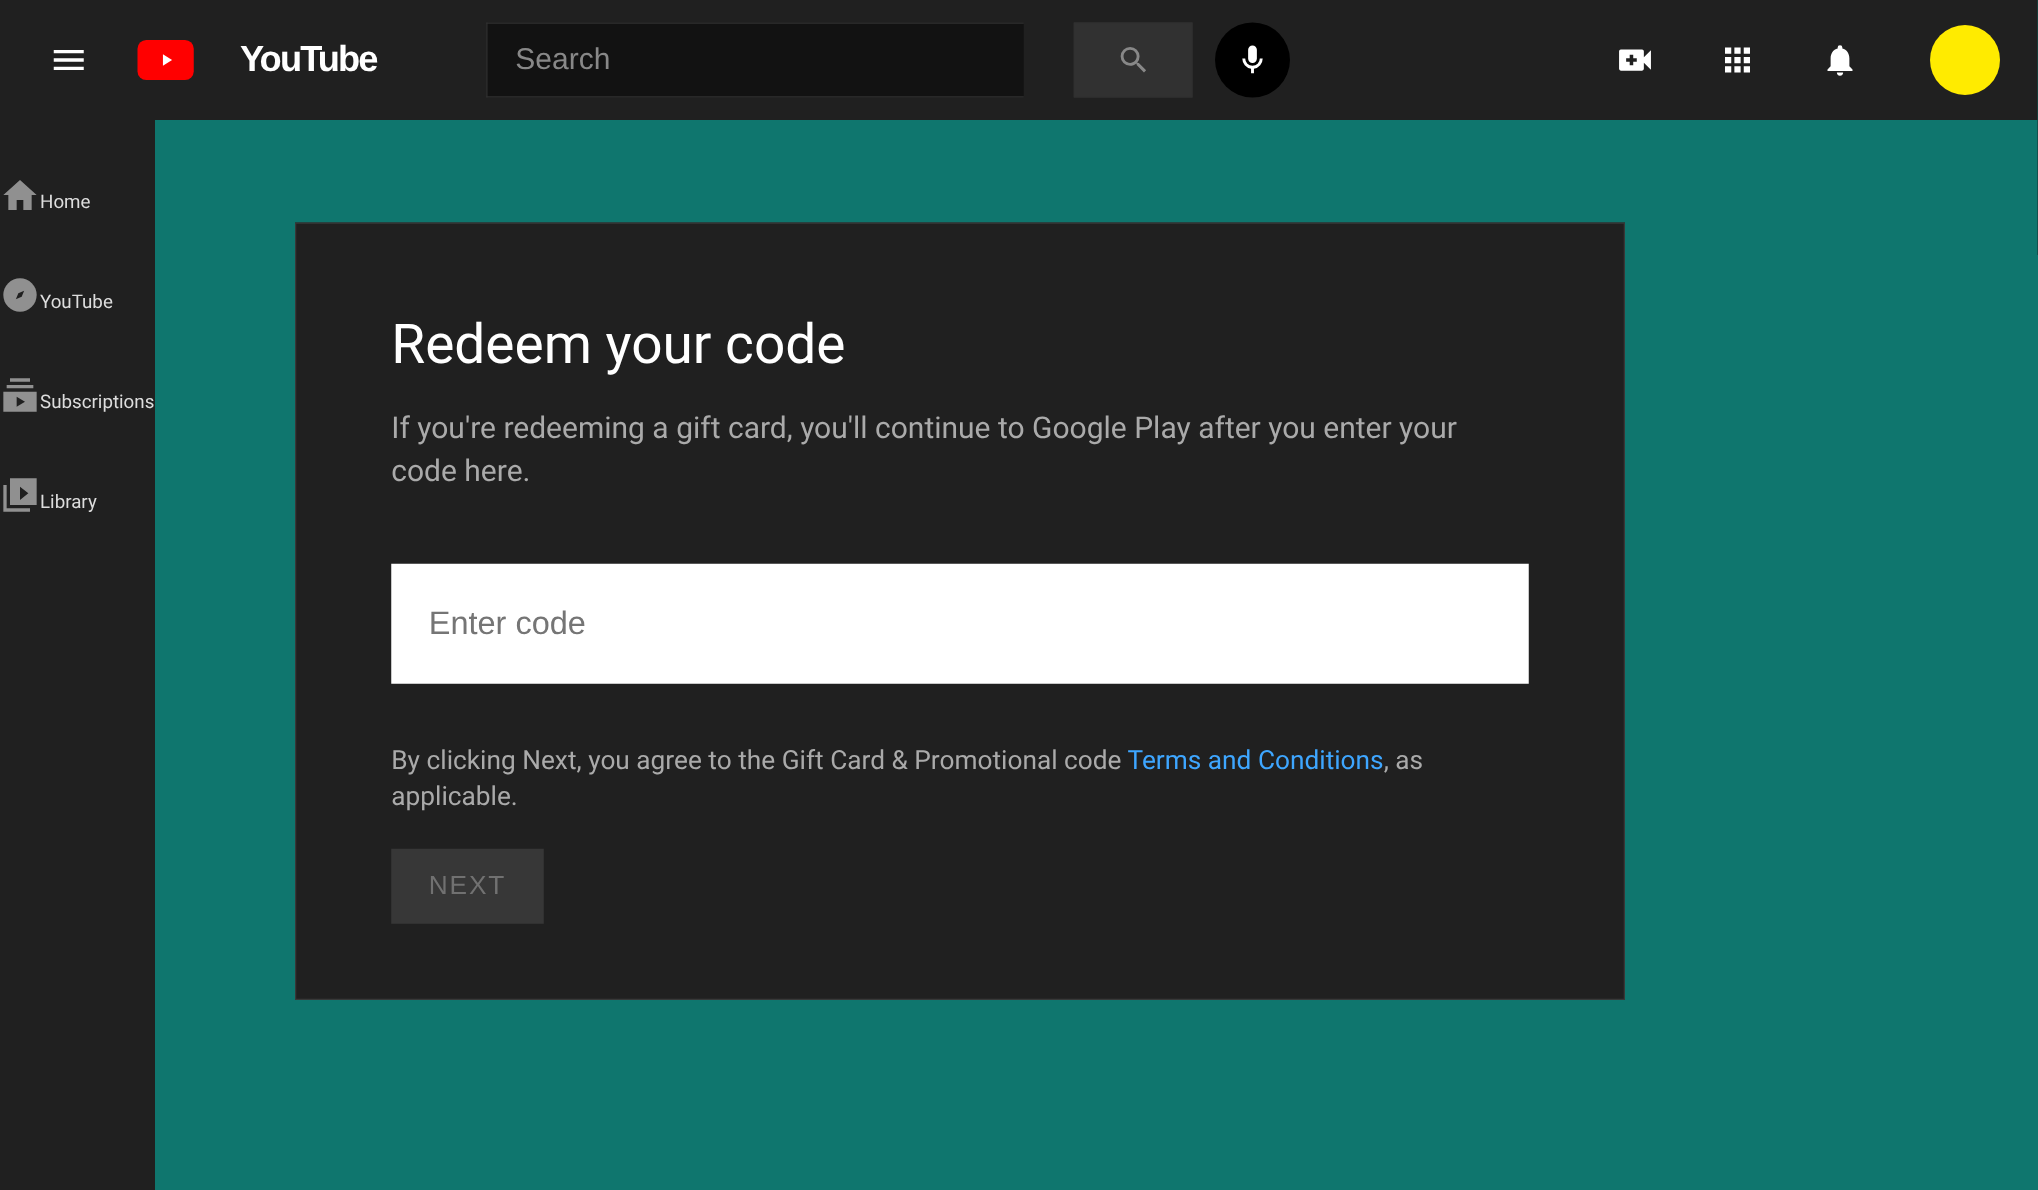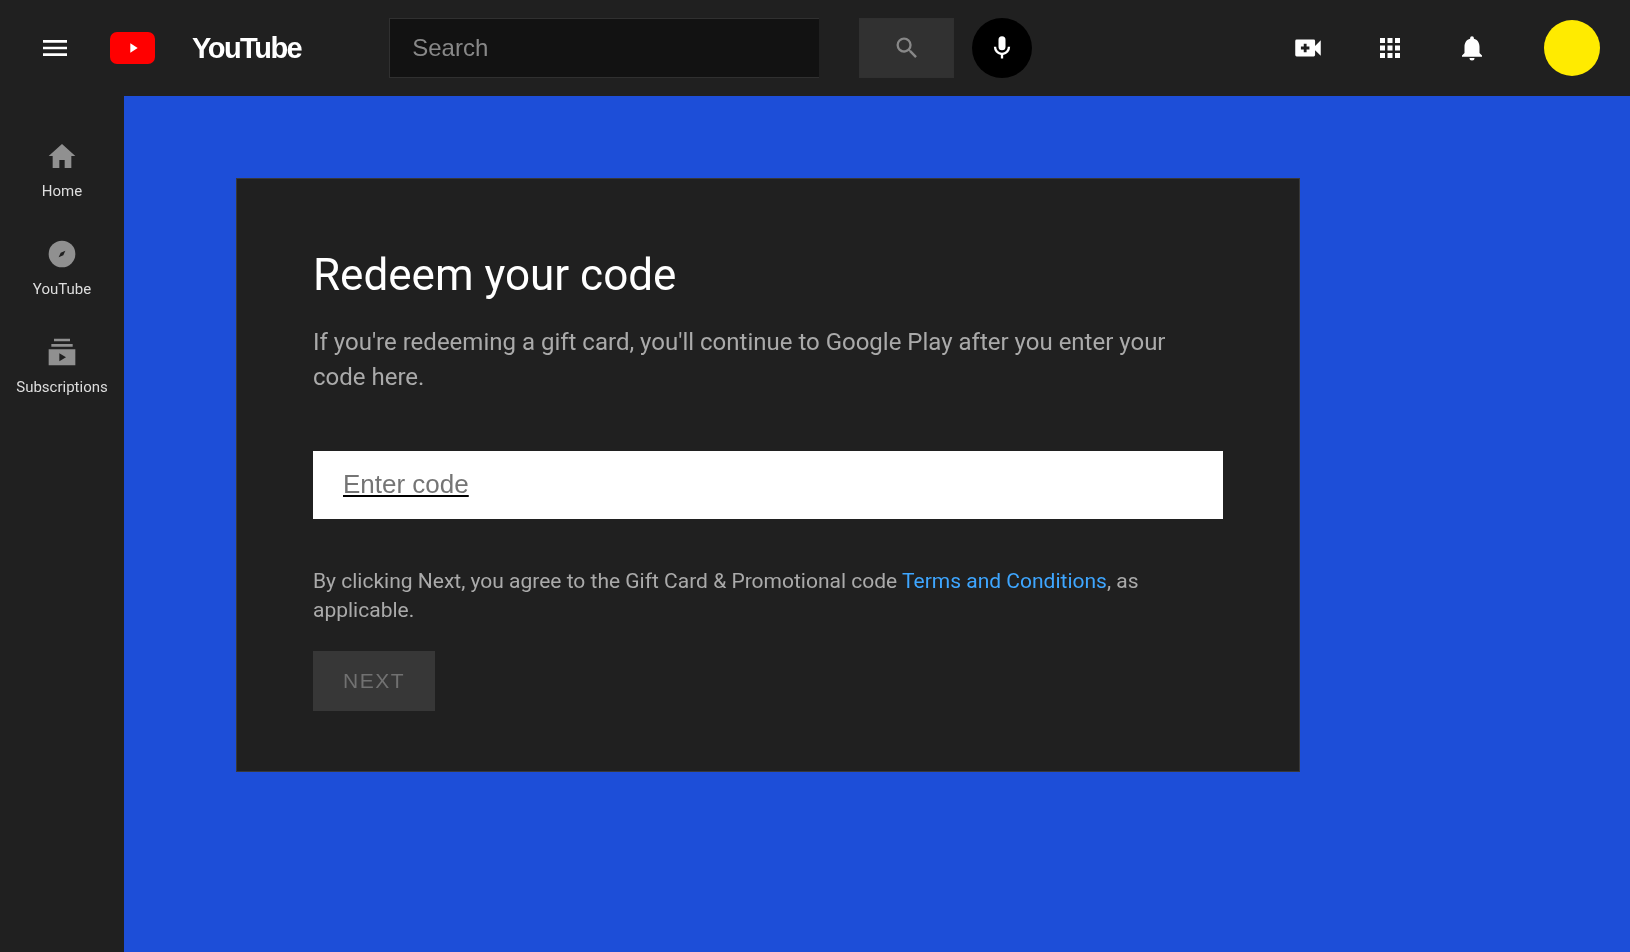--- a/index.html
+++ b/index.html
@@ -113,34 +113,34 @@
     display: flex;
     height: calc(100% - 96px);
   }
   .sidebar {
     width: 124px;
     background: #202020;
     padding-top: 20px;
   }
   .side-item {
     display: flex;
-    flex-direction: column;
+    flex-direction: row;
     align-items: center;
     padding: 24px 0 14px;
     cursor: pointer;
     color: #aaa;
   }
   .side-item svg { margin-bottom: 10px; }
   .side-label {
     font-size: 15px;
     color: #ddd;
   }
   .main {
     flex: 1;
-    background: #1d4ed8;
+    background: #0f766e;
     padding: 82px 112px;
   }
   .card {
     width: 1064px;
     border: 1px solid #383838;
     padding: 70px 76px 60px;
     background: #202020;
   }
   .card-title {
     font-size: 44px;
@@ -149,29 +149,28 @@
     margin-bottom: 24px;
   }
   .card-desc {
     font-size: 24px;
     color: #aaa;
     line-height: 1.45;
     margin-bottom: 56px;
   }
   .code-input {
     width: 100%;
-    height: 68px;
+    height: 96px;
     background: #fff;
     border: none;
     font-size: 26px;
     padding: 0 30px;
     color: #000;
     outline: none;
     margin-bottom: 48px;
-    text-decoration: underline;
   }
   .code-input::placeholder { color: #757575; }
   .terms {
     font-size: 21px;
     color: #aaa;
     line-height: 1.4;
   }
   .terms a {
     color: #3ea6ff;
     text-decoration: none;
@@ -256,20 +255,26 @@
           <circle cx="12" cy="12" r="10"></circle>
           <path fill="#202020" d="M14.5 9.5L13 13l-3.5 1.5L11 11z"></path>
         </svg>
       <span class="side-label">YouTube</span>
     </div>
     <div class="side-item">
       <svg width="32" height="32" viewBox="0 0 24 24" fill="#909090">
           <path d="M4 6h16v2H4zM6 2h12v2H6zM2 10h20v12H2zM10 13v6l5-3z"></path>
         </svg>
       <span class="side-label">Subscriptions</span>
+    </div>
+    <div class="side-item">
+      <svg width="32" height="32" viewBox="0 0 24 24" fill="#909090">
+          <path d="M4 6H2v16h16v-2H4zM22 2H6v16h16zM12 7l5 4-5 4z"></path>
+        </svg>
+      <span class="side-label">Library</span>
     </div>
   </div>
 
   <div class="main">
     <div class="card">
       <h1 class="card-title">Redeem your code</h1>
       <p class="card-desc">If you're redeeming a gift card, you'll continue to Google Play after you enter your code here.</p>
       <input class="code-input" type="text" placeholder="Enter code" style="">
       <p class="terms">
         <span>By clicking Next, you agree to the Gift Card &amp; Promotional code </span><a>Terms and Conditions</a><span>, as applicable.</span>

